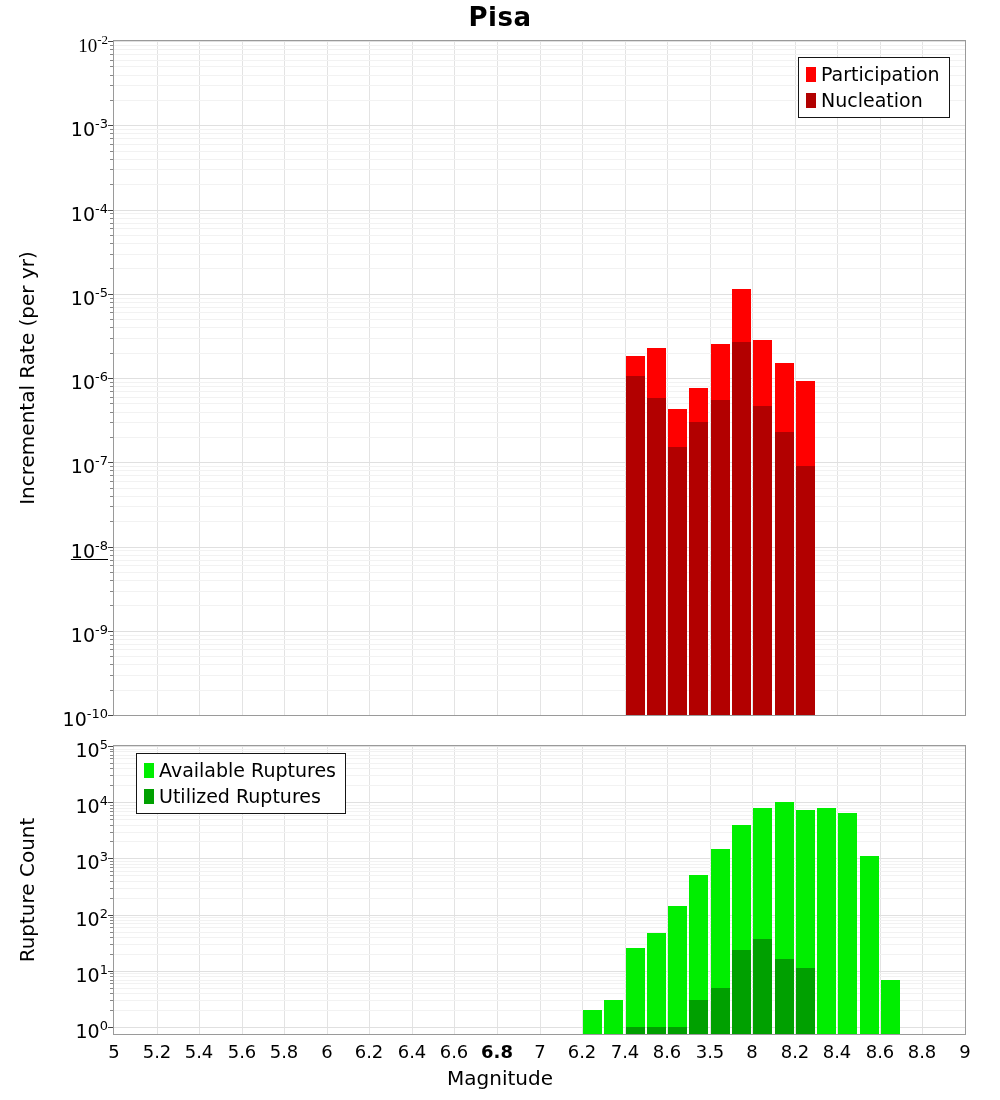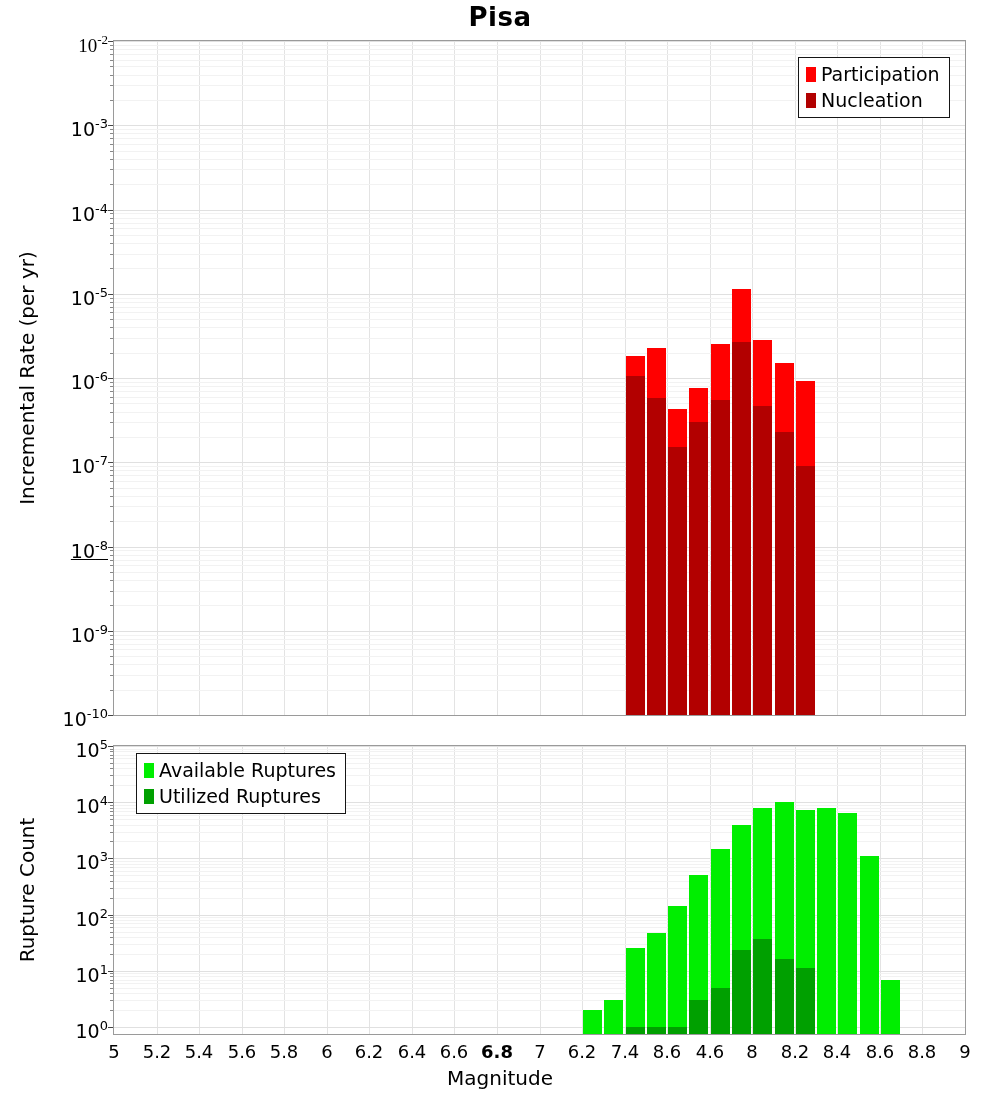--- a/index.html
+++ b/index.html
@@ -403,21 +403,21 @@
       <div class="xtick" style="left: 284px; top: 1041px;">5.8</div>
       <div class="xtick" style="left: 327px; top: 1041px;">6</div>
       <div class="xtick" style="left: 369px; top: 1041px;">6.2</div>
       <div class="xtick" style="left: 412px; top: 1041px;">6.4</div>
       <div class="xtick" style="left: 454px; top: 1041px;">6.6</div>
       <div class="xtick" style="left: 497px; top: 1041px; font-weight: bold;">6.8</div>
       <div class="xtick" style="left: 540px; top: 1041px;">7</div>
       <div class="xtick" style="left: 582px; top: 1041px;">6.2</div>
       <div class="xtick" style="left: 625px; top: 1041px;">7.4</div>
       <div class="xtick" style="left: 667px; top: 1041px;">8.6</div>
-      <div class="xtick" style="left: 710px; top: 1041px;">4.6</div>
+      <div class="xtick" style="left: 710px; top: 1041px;">3.5</div>
       <div class="xtick" style="left: 752px; top: 1041px;">8</div>
       <div class="xtick" style="left: 795px; top: 1041px;">8.2</div>
       <div class="xtick" style="left: 837px; top: 1041px;">8.4</div>
       <div class="xtick" style="left: 880px; top: 1041px;">8.6</div>
       <div class="xtick" style="left: 922px; top: 1041px;">8.8</div>
       <div class="xtick" style="left: 965px; top: 1041px;">9</div>
     </div>
 
   <div class="xlab">Magnitude</div>
 </div>

